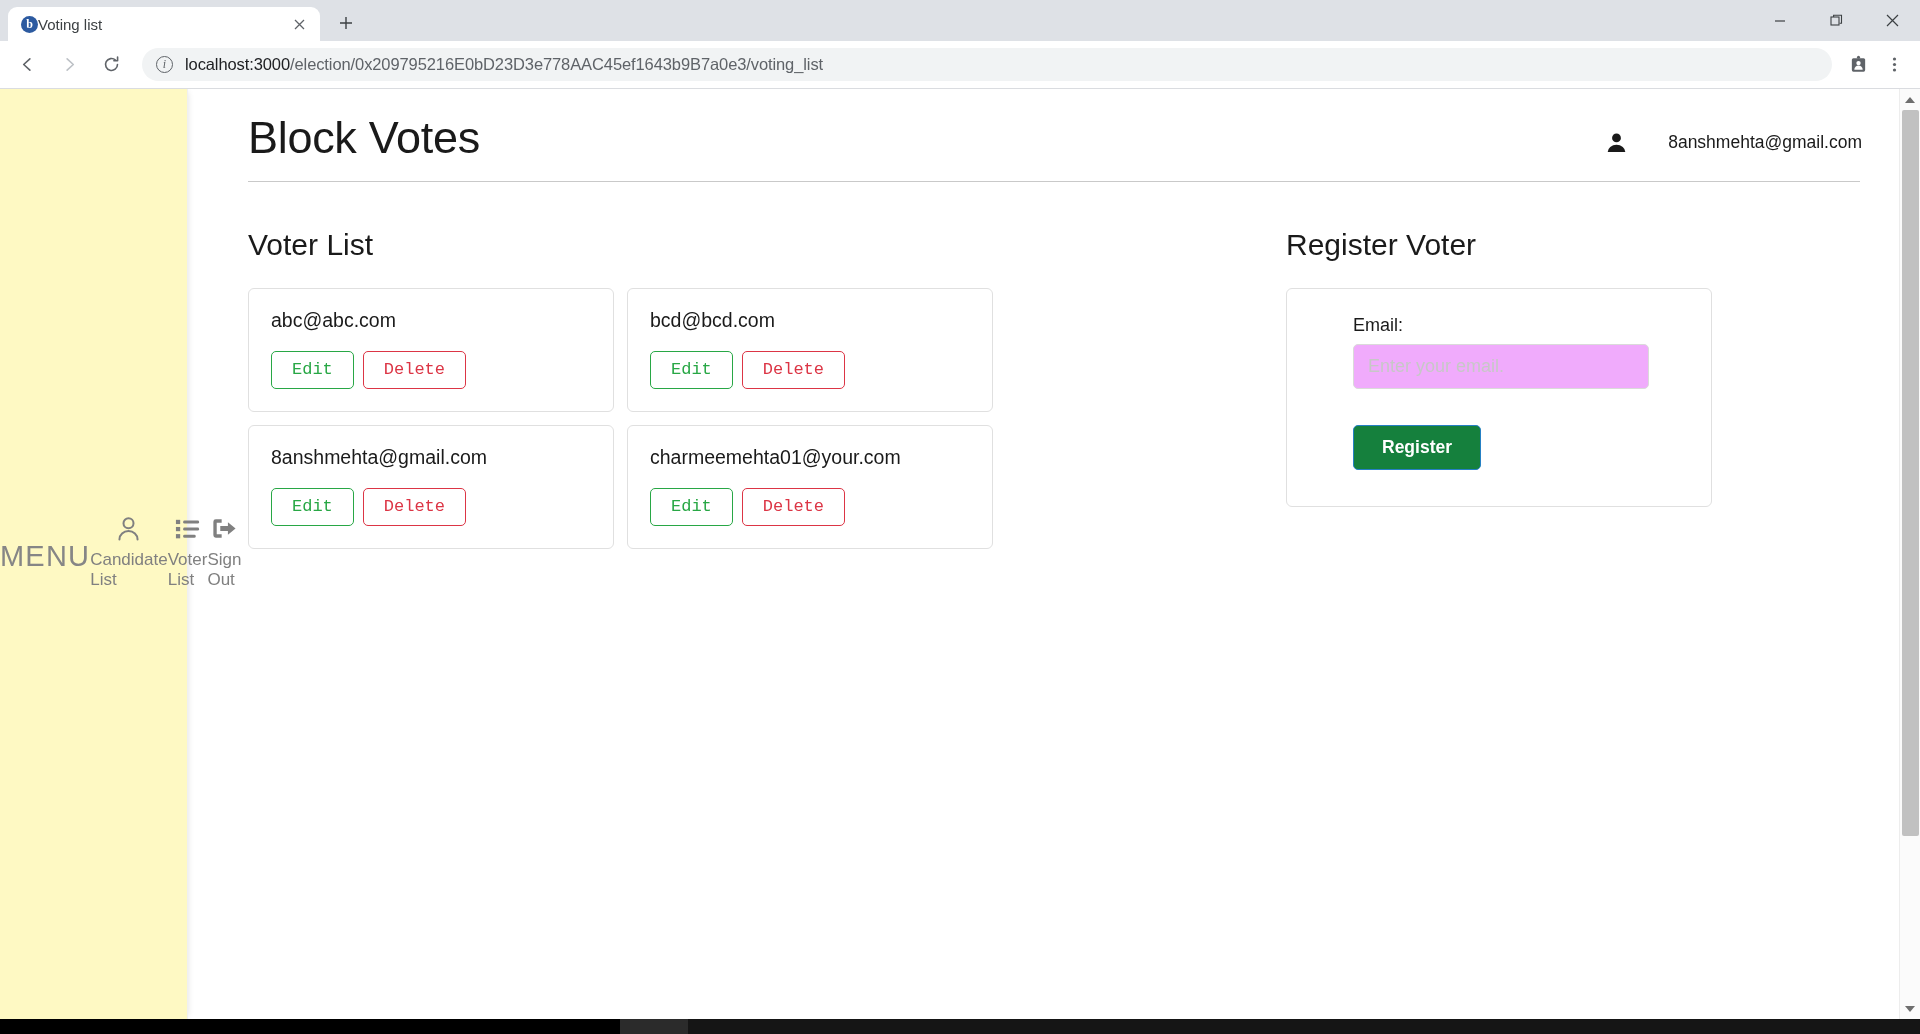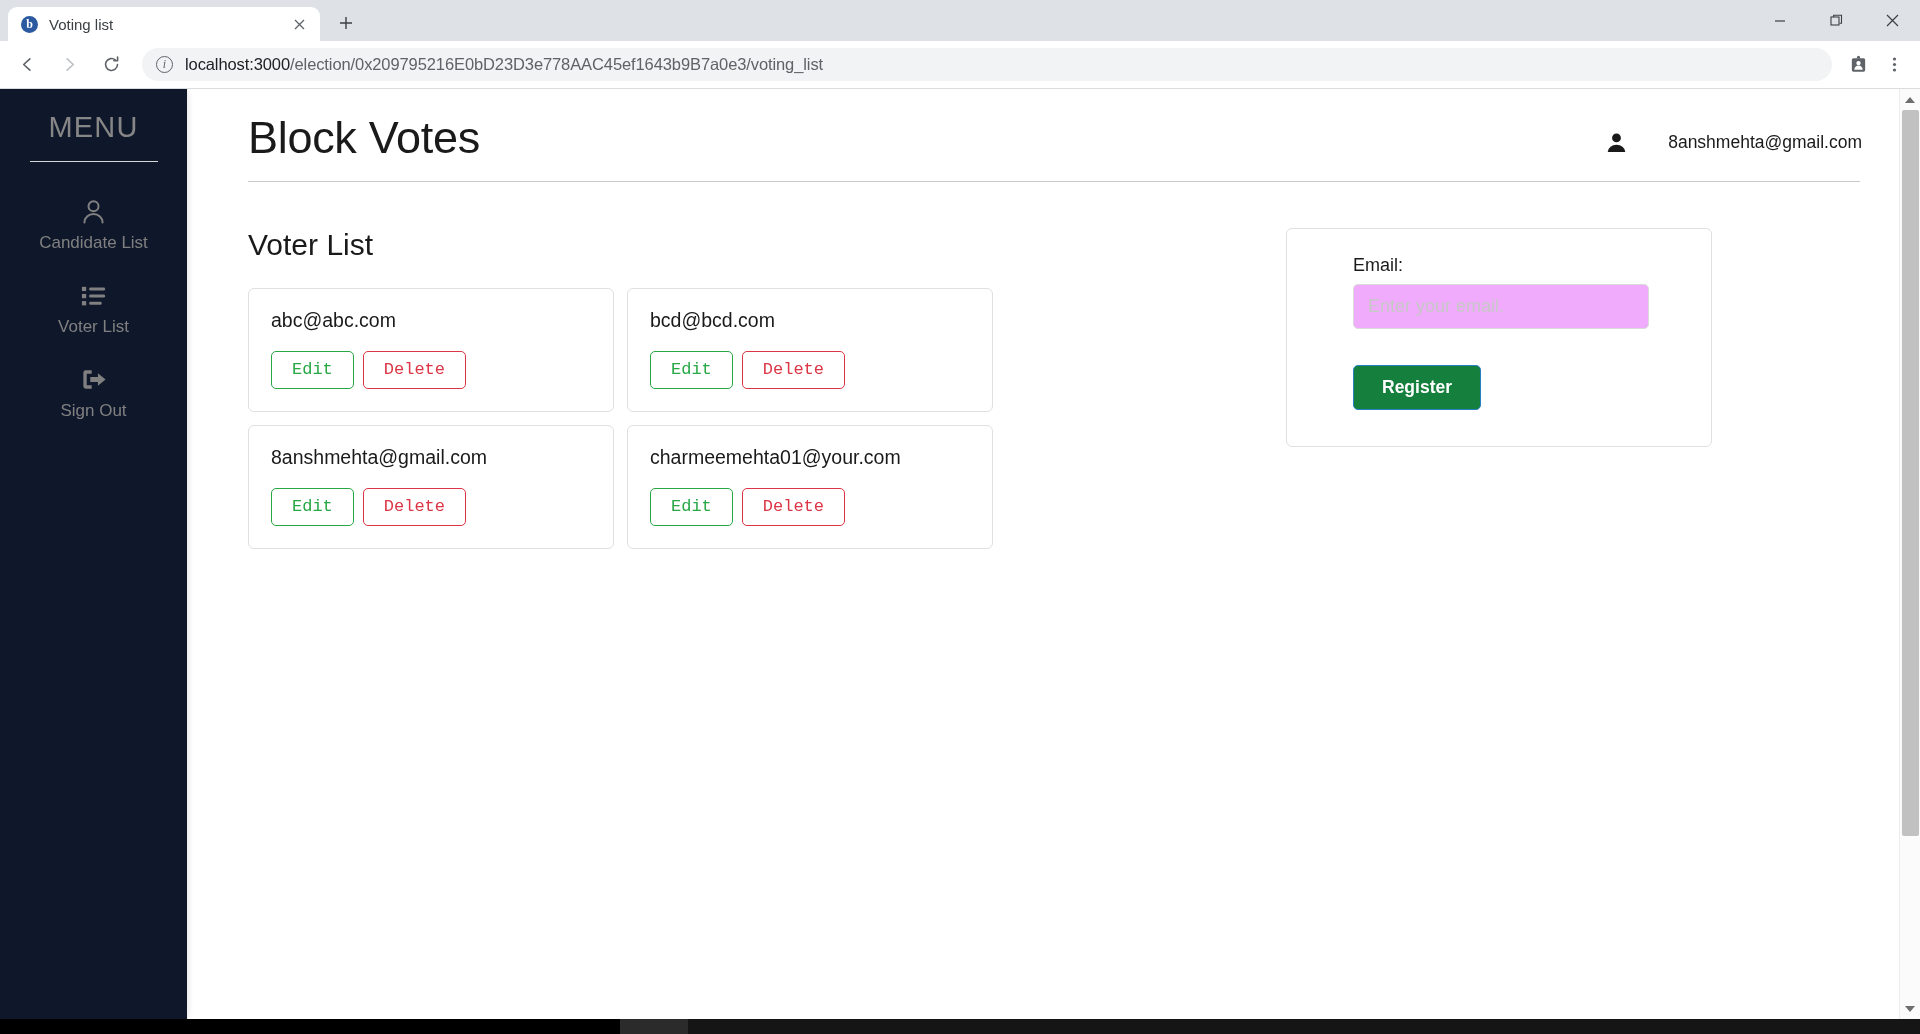--- a/index.html
+++ b/index.html
@@ -25,21 +25,21 @@
     position: relative;
   }
   .favicon {
     width: 17px; height: 17px; border-radius: 50%;
     background: #2c5aa0; color: #fff;
     font-size: 12px; font-weight: bold;
     display: flex; align-items: center; justify-content: center;
     flex: none; font-family: "Liberation Serif", serif;
   }
   .tab-title {
-    margin-left: 11px; font-size: 15px; color: #3c4043;
+    font-size: 15px; color: #3c4043;
     white-space: nowrap; overflow: hidden; text-overflow: ellipsis;
     flex: 1;
   }
   .tab-close {
     width: 22px; height: 22px; flex: none;
     display: flex; align-items: center; justify-content: center;
     color: #5f6368; font-size: 17px; line-height: 1; cursor: pointer;
   }
   .newtab {
     width: 34px; height: 34px; margin-left: 9px; margin-bottom: 1px;
@@ -76,25 +76,25 @@
   }
   .omni-url { font-size: 16.5px; color: #5f6368; white-space: nowrap; letter-spacing: -0.1px; }
   .omni-url .host { color: #202124; }
   .tb-icon { width: 36px; height: 36px; display:flex; align-items:center; justify-content:center; color:#5f6368; cursor:pointer; border-radius:50%; flex:none; }
 
   
   .viewport { flex: 1; display: flex; position: relative; background: #fff; overflow: hidden; }
 
   
   .sidebar {
-    width: 188px; flex: none; background: #0f172a;
+    width: 188px; flex: none; background: #fef9c3;
     box-shadow: 3px 0 6px -3px rgba(0,0,0,.12);
     border-right: 1px solid #f0f0f0;
     padding-top: 22px;
-    display: flex; flex-direction: column; align-items: center;
+    display: flex; flex-direction: row; align-items: center;
     height: 100%;
   }
   .menu-title {
     font-size: 29px; color: #868686; letter-spacing: 1.2px;
     font-weight: 400; margin-bottom: 17px;
   }
   .menu-rule { width: 128px; height: 1px; background: #d8d8d8; margin-bottom: 34px; }
   .navitem {
     width: 100%; display: flex; flex-direction: column; align-items: center;
     margin-bottom: 27px; cursor: pointer; text-decoration: none;
@@ -348,20 +348,21 @@
               <div class="btn-row">
                 <button class="btn btn-edit">Edit</button>
                 <button class="btn btn-delete">Delete</button>
               </div>
             </div>
 
           </div>
         </div>
 
         <div class="col-right">
+          <h2 class="section-title">Register Voter</h2>
           <div class="register-card">
             <div class="field-label">Email:</div>
             <input class="email-input" type="text" placeholder="Enter your email." style="">
             <br>
             <button class="btn-register">Register</button>
           </div>
         </div>
 
       </div>
     </div>

